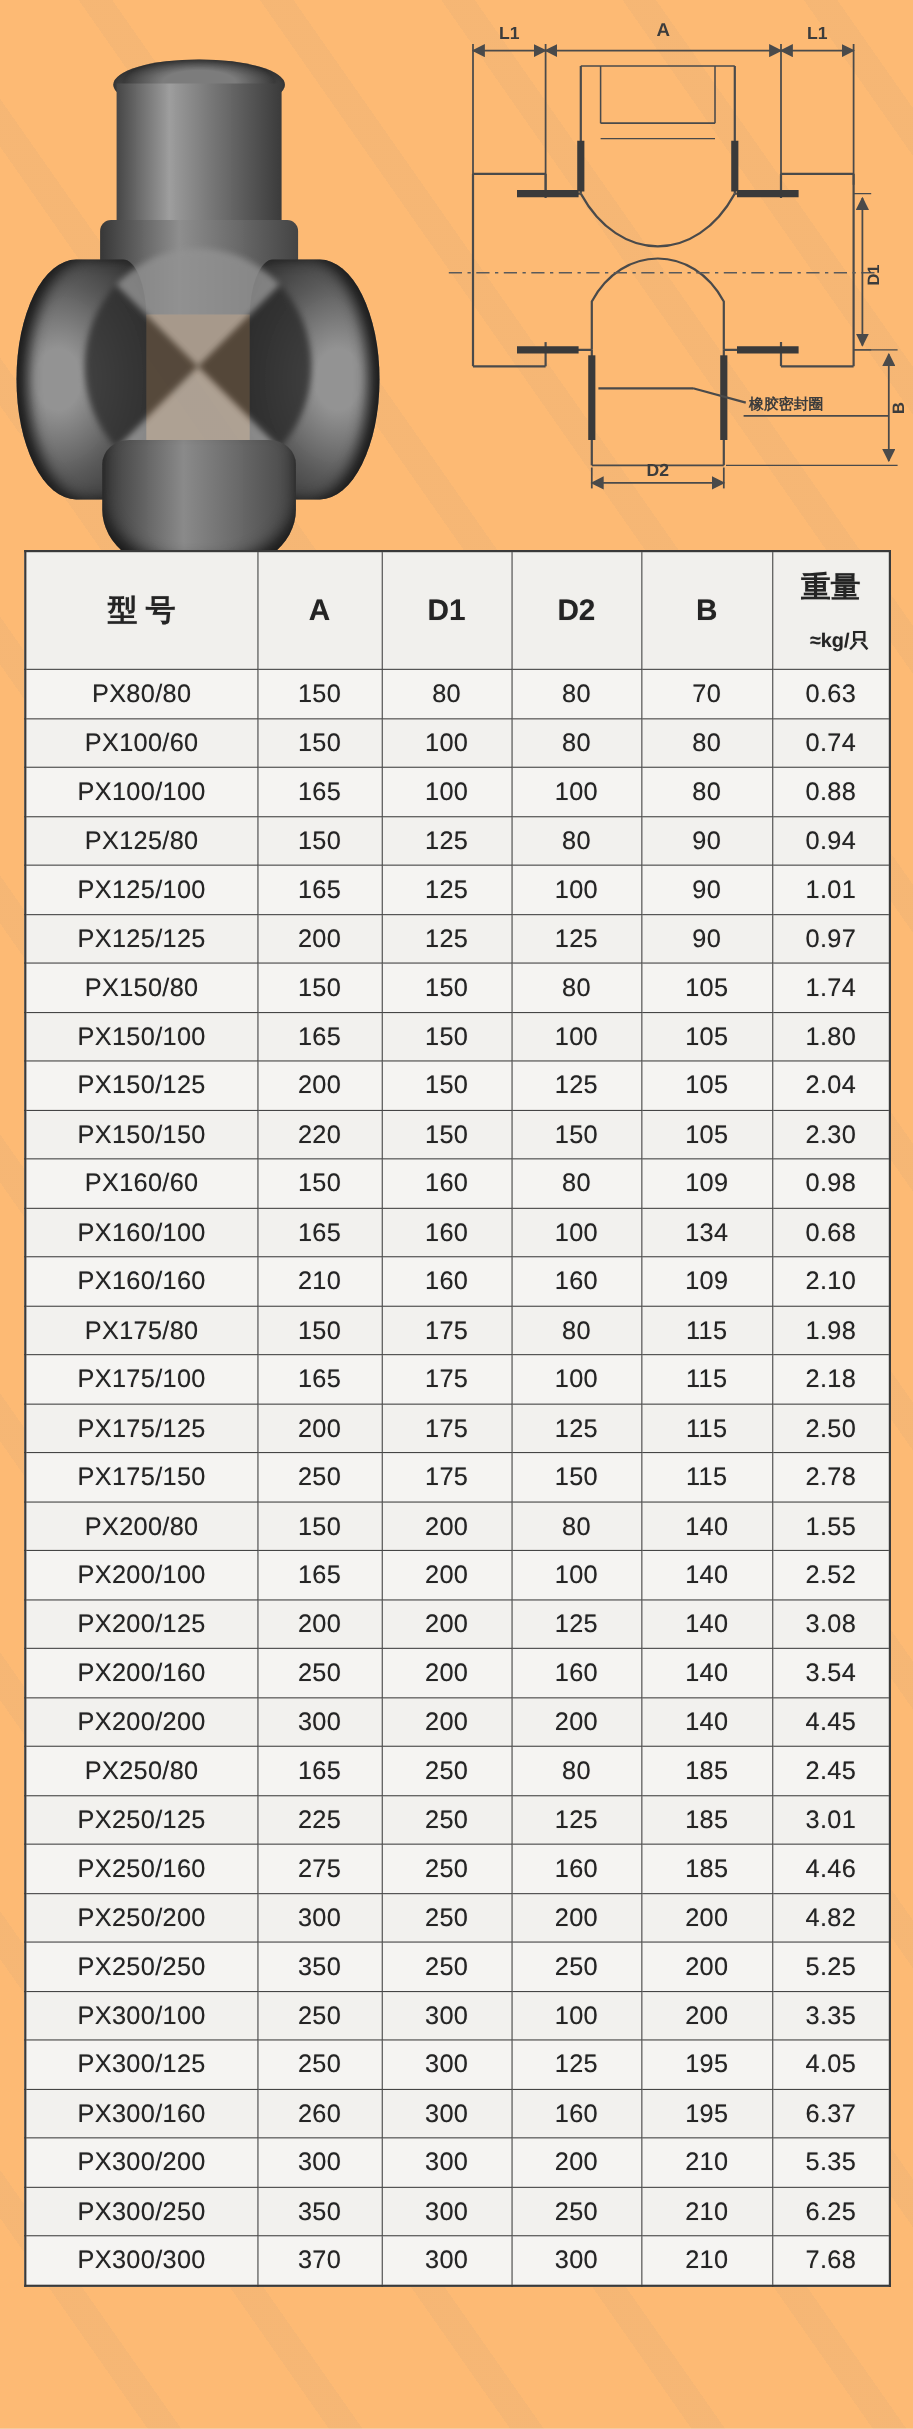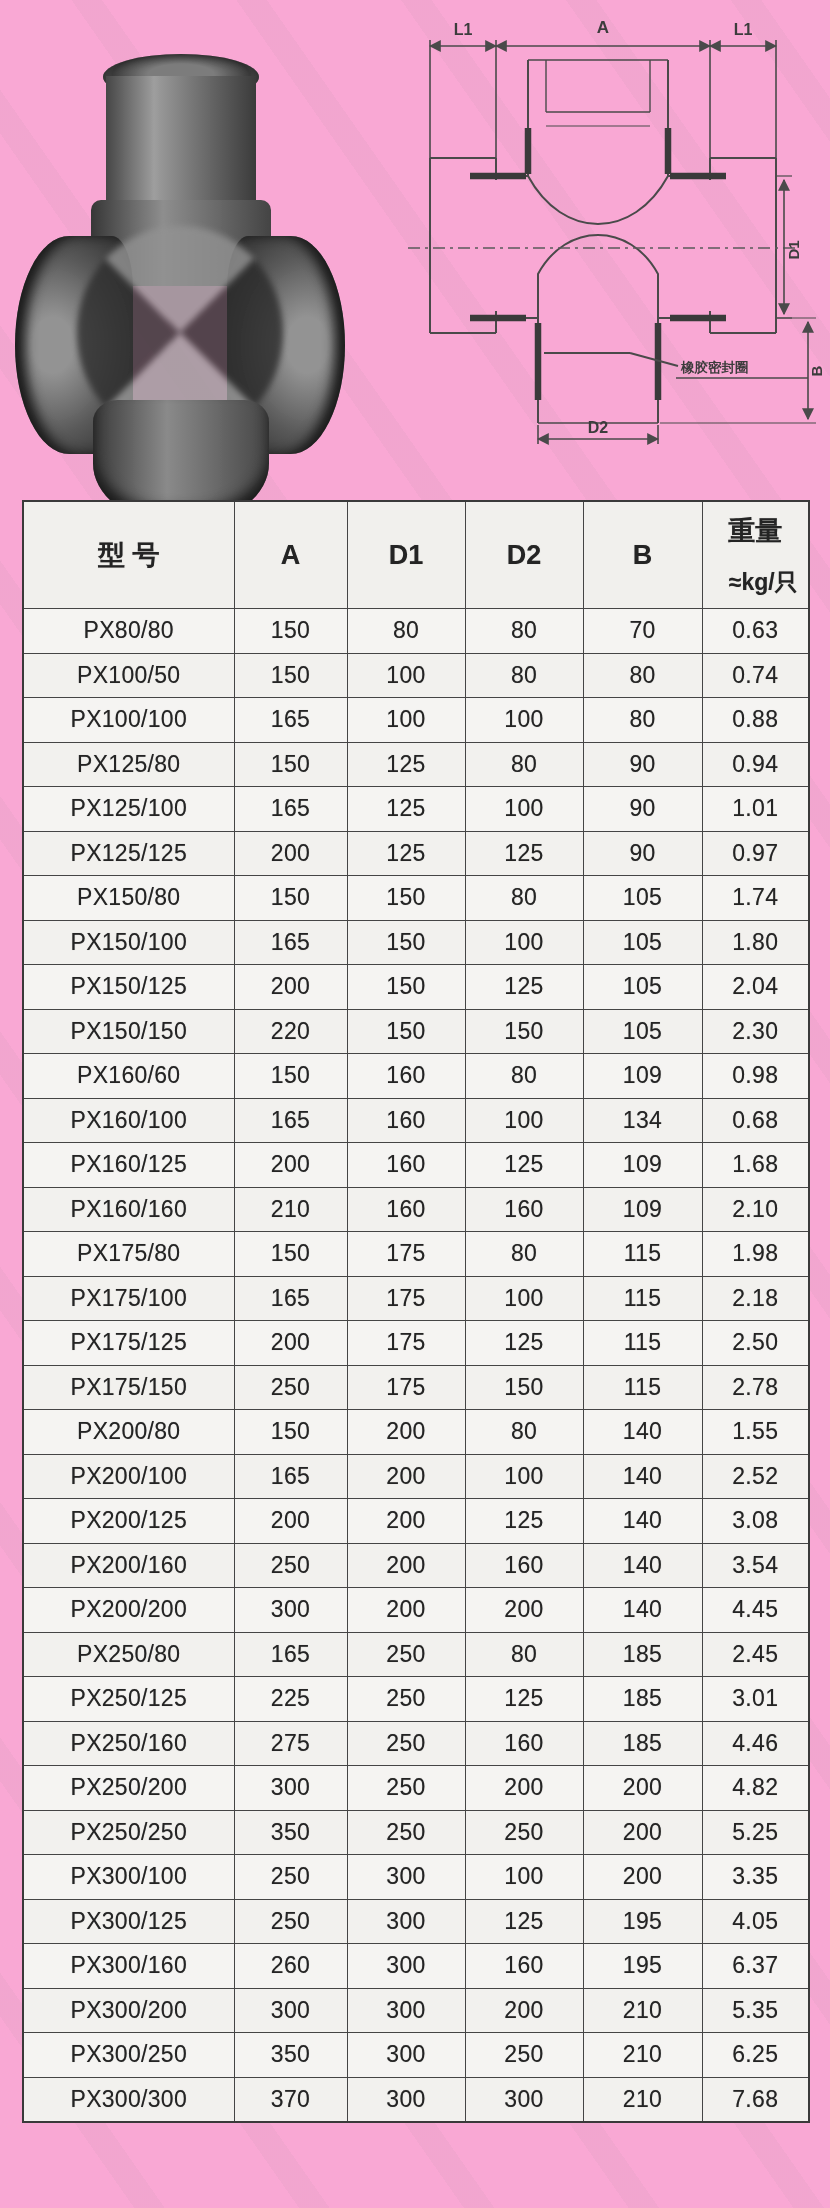--- a/index.html
+++ b/index.html
@@ -1,18 +1,18 @@
 <!DOCTYPE html>
 <html><head>
 <meta charset="utf-8">
 <style>
   html,body{margin:0;padding:0;background:#e8e7e4;}
   .page{
     position:relative;width:830px;height:2208px;margin:0 auto;
-    background:#f9a8d4;overflow:hidden;
+    background:#fdba74;overflow:hidden;
     font-family:"Liberation Sans","DejaVu Sans",sans-serif;
     color:#2a2a2a;
   }
   .page::before{ 
     content:"";position:absolute;inset:0;pointer-events:none;
     background:repeating-linear-gradient(55deg,transparent 0 110px,rgba(130,130,130,0.06) 110px 135px);
   }
 
   
   .photo{position:absolute;left:15px;top:48px;width:330px;height:478px;filter:grayscale(1) contrast(1.02);}
@@ -49,21 +49,21 @@
     position:absolute;left:22px;top:500px;width:786px;
     border-collapse:collapse;table-layout:fixed;
     background:#f4f3f1;
   }
   table.dim th,table.dim td{
     border:1.6px solid #454545;text-align:center;vertical-align:middle;
     color:#242424;text-shadow:0 0 .7px rgba(40,40,40,.45);
   }
   table.dim{border:2.5px solid #3a3a3a;}
   table.dim th{height:104px;font-size:27px;font-weight:600;background:#f1f0ed;}
-  table.dim th .sub{display:block;font-size:23px;font-weight:600;margin-top:18px;padding-left:16px;}
+  table.dim th .sub{display:block;font-size:18px;font-weight:600;margin-top:18px;padding-left:16px;}
   table.dim td{height:41.5px;font-size:23px;font-weight:500;letter-spacing:.3px;background:#f5f4f2;}
   table.dim tr:nth-child(even) td{background:#f2f1ee;}
 </style>
 </head>
 <body>
 
 <div class="page">
 
   <div class="photo">
     <div class="p-top-rim"></div>
@@ -199,21 +199,21 @@
     <tbody>
         <tr>
           <td>PX80/80</td>
           <td>150</td>
           <td>80</td>
           <td>80</td>
           <td>70</td>
           <td>0.63</td>
         </tr>
         <tr>
-          <td>PX100/50</td>
+          <td>PX100/60</td>
           <td>150</td>
           <td>100</td>
           <td>80</td>
           <td>80</td>
           <td>0.74</td>
         </tr>
         <tr>
           <td>PX100/100</td>
           <td>165</td>
           <td>100</td>
@@ -287,28 +287,20 @@
         </tr>
         <tr>
           <td>PX160/100</td>
           <td>165</td>
           <td>160</td>
           <td>100</td>
           <td>134</td>
           <td>0.68</td>
         </tr>
         <tr>
-          <td>PX160/125</td>
-          <td>200</td>
-          <td>160</td>
-          <td>125</td>
-          <td>109</td>
-          <td>1.68</td>
-        </tr>
-        <tr>
           <td>PX160/160</td>
           <td>210</td>
           <td>160</td>
           <td>160</td>
           <td>109</td>
           <td>2.10</td>
         </tr>
         <tr>
           <td>PX175/80</td>
           <td>150</td>

